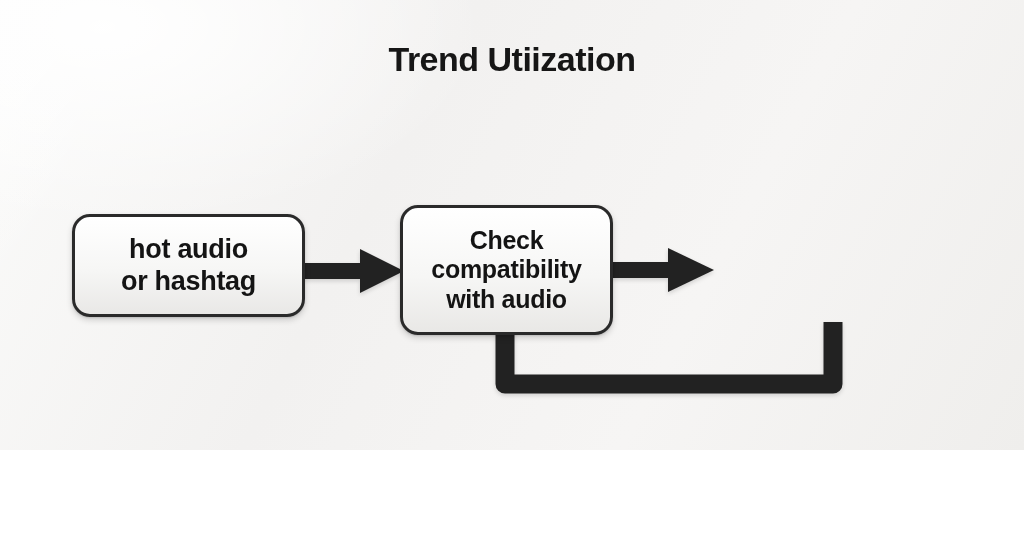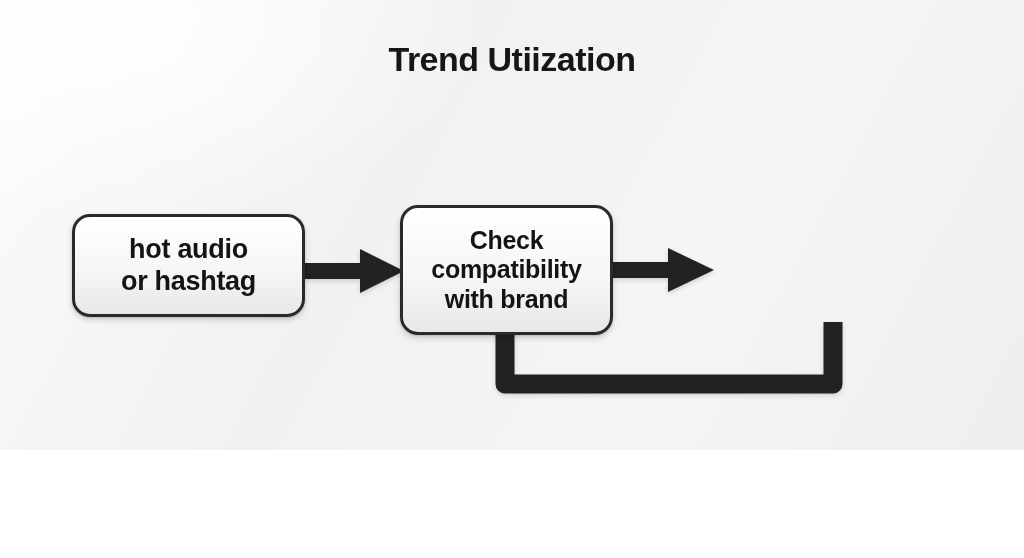--- a/index.html
+++ b/index.html
@@ -110,21 +110,21 @@
   </svg>
 
   <div class="node node-1">
     <div class="node-label">hot audio
 or hashtag</div>
   </div>
 
   <div class="node node-2">
     <div class="node-label">Check
 compatibility
-with brand</div>
+with audio</div>
   </div>
 
 
   <svg class="sparkle" viewBox="0 0 36 36" xmlns="http://www.w3.org/2000/svg">
     <path d="M18 0 C20 10 26 16 36 18 C26 20 20 26 18 36 C16 26 10 20 0 18 C10 16 16 10 18 0 Z" fill="#ffffff"></path>
   </svg>
 
 </div>
 
 </body></html>

